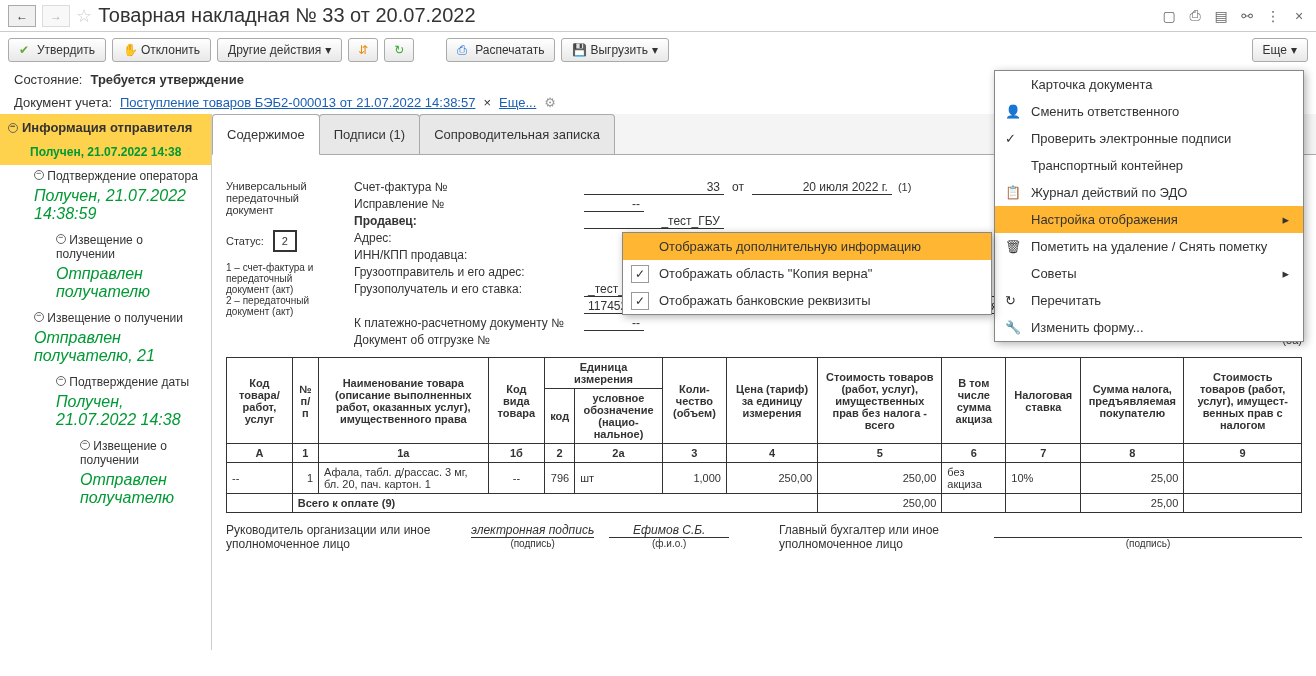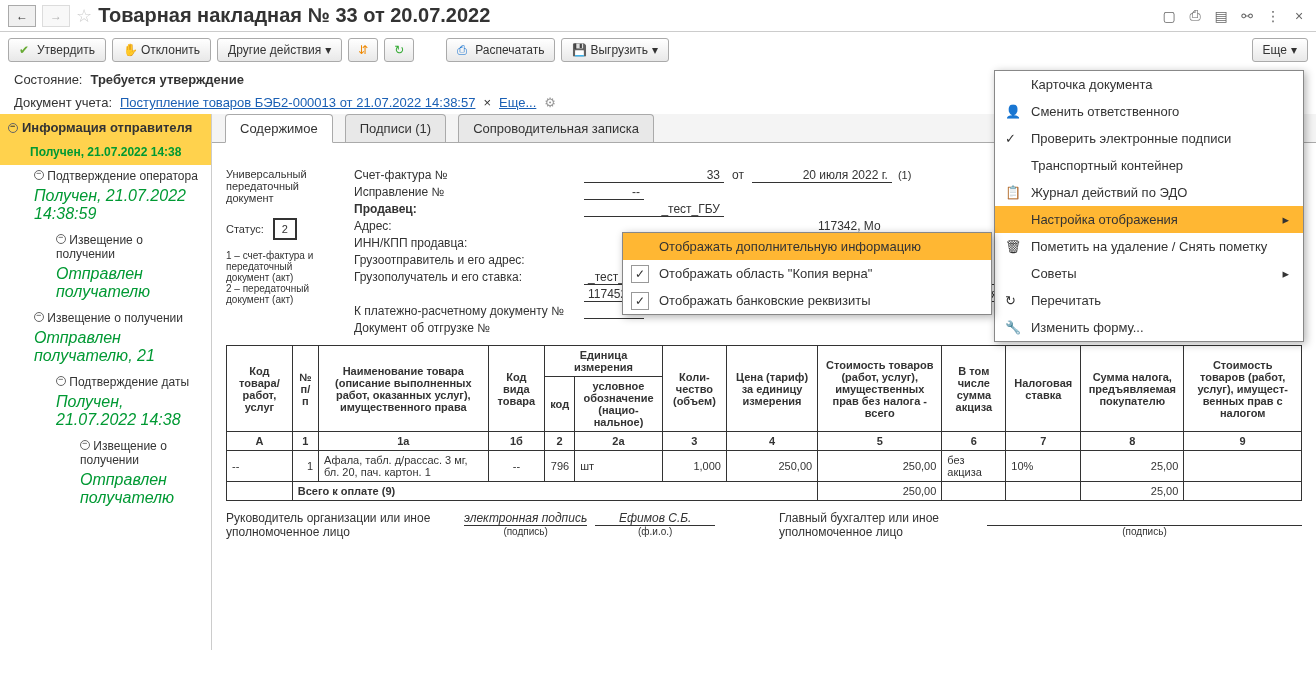--- a/index.html
+++ b/index.html
@@ -1,20 +1,20 @@
 <!DOCTYPE html>
 <html><head>
 <meta charset="utf-8">
 <style>
 * { box-sizing: border-box; margin: 0; padding: 0; font-family: Arial, sans-serif; }
 body { font-size: 12px; background: #fff; color: #333; overflow: hidden; width: 1316px; height: 676px; }
 .header { display: flex; align-items: center; padding: 4px 8px; border-bottom: 1px solid #ccc; gap: 6px; }
 .nav-btn { width: 28px; height: 22px; border: 1px solid #aaa; background: #f0f0f0; display: flex; align-items: center; justify-content: center; cursor: pointer; }
 .star { font-size: 18px; color: #ccc; cursor: pointer; }
-.title { font-size: 20px; font-weight: bold; flex: 1; }
+.title { font-size: 20px; font-weight: normal; flex: 1; }
 .hdr-icons { display: flex; gap: 8px; align-items: center; }
 .hdr-icon { width: 18px; height: 18px; cursor: pointer; display: flex; align-items: center; justify-content: center; color: #666; font-size: 14px; }
 .toolbar { display: flex; align-items: center; padding: 6px 8px; gap: 6px; }
 .btn { border: 1px solid #aaa; background: linear-gradient(#fff,#e8e8e8); padding: 4px 10px; cursor: pointer; display: flex; align-items: center; gap: 4px; font-size: 12px; border-radius: 3px; }
 .btn-icon { width: 14px; height: 14px; display: inline-block; }
 .btn-sq { width: 30px; padding: 4px 6px; justify-content: center; }
 .btn-more { margin-left: auto; }
 .status-line { padding: 4px 14px; display: flex; gap: 8px; font-size: 13px; }
 .status-val { font-weight: bold; }
 .doc-line { padding: 4px 14px; display: flex; gap: 8px; align-items: flex-start; font-size: 13px; }
@@ -24,42 +24,42 @@
 .side-head { background: #ffd24d; padding: 6px 8px; font-weight: bold; display: flex; align-items: center; gap: 4px; font-size: 13px; }
 .side-sub { background: #ffd24d; padding: 4px 8px 6px 30px; font-weight: bold; color: #093; font-size: 12px; }
 .tree-item { padding: 4px 8px 2px 34px; font-size: 12px; cursor: pointer; }
 .tree-item.l2 { padding-left: 56px; }
 .tree-item.l3 { padding-left: 80px; }
 .tree-status { color: #093; font-style: italic; padding: 2px 8px 6px 34px; font-size: 16px; }
 .tree-status.l2 { padding-left: 56px; }
 .tree-status.l3 { padding-left: 80px; }
 .content { flex: 1; overflow: auto; position: relative; }
 .tabs { display: flex; border-bottom: 1px solid #aaa; background: #f4f4f4; }
-.tab { padding: 6px 14px; border: 1px solid #aaa; border-bottom: none; background: #e8e8e8; cursor: pointer; margin-right: -1px; font-size: 13px; border-radius: 4px 4px 0 0; margin-left: 13px; }
+.tab { padding: 12px 14px; border: 1px solid #aaa; border-bottom: none; background: #e8e8e8; cursor: pointer; margin-right: -1px; font-size: 13px; border-radius: 4px 4px 0 0; }
 .tab.active { background: #fff; border-bottom: 1px solid #fff; margin-bottom: -1px; }
 .doc-body { padding: 8px 14px; }
 .doc-id { font-size: 12px; text-decoration: underline; padding-bottom: 2px; }
 .doc-id-label { text-align: right; font-size: 10px; color: #666; }
 .form-area { display: flex; gap: 18px; margin-top: 6px; }
 .left-col { width: 110px; font-size: 11px; }
 .status-box { border: 2px solid #333; width: 24px; height: 22px; text-align: center; line-height: 18px; margin-left: 6px; display: inline-block; }
 .mid-col { flex: 1; }
 .form-row { display: flex; align-items: baseline; margin-bottom: 2px; font-size: 12px; }
 .form-label { width: 230px; }
 .form-val { border-bottom: 1px solid #333; min-width: 60px; padding: 0 4px; text-align: right; }
 .form-val.w { min-width: 140px; }
 .form-val.wide { flex: 1; text-align: left; }
 .form-num { margin-left: 6px; font-size: 11px; }
 .tbl { border-collapse: collapse; width: 100%; margin-top: 8px; font-size: 11px; }
 .tbl th, .tbl td { border: 1px solid #333; padding: 3px 5px; text-align: center; vertical-align: middle; }
 .tbl .r { text-align: right; }
 .tbl .l { text-align: left; }
 .footer-sign { display: flex; margin-top: 10px; font-size: 12px; gap: 30px; }
 .sign-col { flex: 1; }
-.sign-line { display: flex; align-items: baseline; gap: 8px; }
+.sign-line { display: flex; align-items: baseline; gap: 15px; }
 .sign-u { border-bottom: 1px solid #333; min-width: 120px; text-align: center; font-style: italic; }
 .sign-sub { font-size: 10px; text-align: center; }
 .dropdown { position: absolute; background: #fff; border: 1px solid #888; box-shadow: 2px 2px 8px rgba(0,0,0,0.3); z-index: 100; }
 .dd-main { right: 12px; top: 70px; width: 310px; }
 .dd-item { padding: 6px 14px 6px 36px; cursor: pointer; display: flex; align-items: center; position: relative; font-size: 13px; }
 .dd-item.highlight { background: #ffb733; }
 .dd-item .ico { position: absolute; left: 10px; width: 16px; height: 16px; }
 .dd-item .arrow { margin-left: auto; }
 .dd-sub { right: 324px; top: 232px; width: 370px; }
 .dd-check { position: absolute; left: 8px; width: 18px; height: 18px; border: 1px solid #999; background: #fff; display: flex; align-items: center; justify-content: center; font-size: 12px; }

